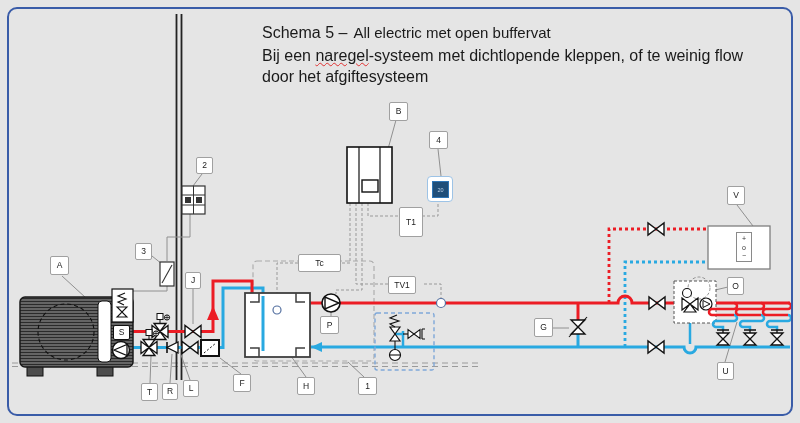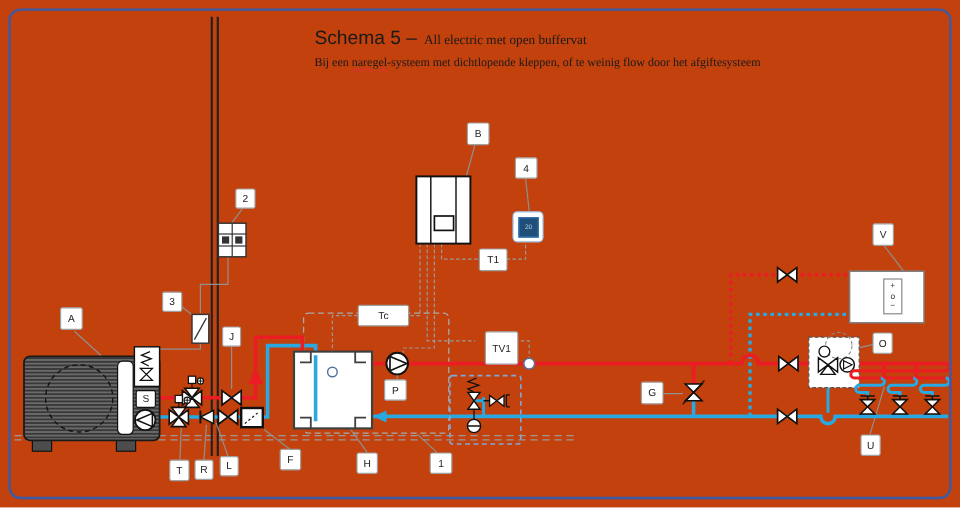--- a/index.html
+++ b/index.html
@@ -1,29 +1,29 @@
 <!DOCTYPE html>
 <html><head>
 <meta charset="utf-8">
 <style>
   html,body{margin:0;padding:0;background:#fff;}
-  #app{position:relative;width:800px;height:423px;background:#c2410c;overflow:hidden;
+  #app{position:relative;width:800px;height:423px;background:#e5e5e5;overflow:hidden;
        font-family:"Liberation Sans",sans-serif;}
   #frame{position:absolute;left:7px;top:7px;right:7px;bottom:7px;
          border:2px solid #3a5ca8;border-radius:10px;}
   #diagram{position:absolute;left:0;top:0;}
   .lbl{position:absolute;box-sizing:border-box;background:#fff;border:1px solid #a0a0a0;
        border-radius:2px;display:flex;align-items:center;justify-content:center;
        font-size:8.5px;color:#222;line-height:1;}
   .lbl.dark{border:1.5px solid #111;}
   #title-block{position:absolute;left:262px;top:24px;width:500px;color:#1a1a1a;}
   #title-line{display:flex;align-items:baseline;gap:6px;}
   #title-main{font-size:16px;}
-  #title-sub{font-size:11px;font-family:Liberation Serif, serif;}
-  #body-text{font-size:10px;margin-top:4px;line-height:1.3;font-family:Liberation Serif, serif;}
+  #title-sub{font-size:15px;}
+  #body-text{font-size:16px;margin-top:4px;line-height:1.3;}
   .misspell{text-decoration:underline wavy #e03030 1px;}
   #thermostat{position:absolute;left:427px;top:176px;width:26px;height:26px;background:#fff;
        border:1.5px solid #9dc3e6;border-radius:4px;box-sizing:border-box;}
   #thermostat-screen{position:absolute;left:4px;top:4px;width:15px;height:15px;background:#1f4e79;
        border:1px solid #2e75b6;color:#bcd2e8;font-size:5.5px;display:flex;align-items:center;
        justify-content:center;}
   #heater-panel{position:absolute;left:736px;top:232px;width:16px;height:30px;border:1px solid #8a8a8a;
        background:#fff;display:flex;flex-direction:column;align-items:center;justify-content:space-between;
        font-size:7px;color:#333;padding:2px 0;box-sizing:border-box;}
 </style>
@@ -245,23 +245,23 @@
     <span>+</span>
     <span>o</span>
     <span>−</span>
   </div>
 
   <div class="lbl" style="left:50px;top:256px;width:19px;height:19px">A</div>
   <div class="lbl" style="left:196px;top:157px;width:17px;height:17px">2</div>
   <div class="lbl" style="left:135px;top:243px;width:17px;height:17px">3</div>
   <div class="lbl" style="left:389px;top:102px;width:19px;height:19px">B</div>
   <div class="lbl" style="left:429px;top:131px;width:19px;height:18px">4</div>
-  <div class="lbl" style="left:399px;top:207px;width:24px;height:19px">T1</div>
+  <div class="lbl" style="left:399px;top:207px;width:24px;height:30px">T1</div>
   <div class="lbl" style="left:298px;top:254px;width:43px;height:18px">Tc</div>
-  <div class="lbl" style="left:404px;top:276px;width:28px;height:28px">TV1</div>
+  <div class="lbl" style="left:388px;top:276px;width:28px;height:18px">TV1</div>
   <div class="lbl" style="left:185px;top:272px;width:16px;height:17px">J</div>
   <div class="lbl" style="left:320px;top:316px;width:19px;height:18px">P</div>
   <div class="lbl" style="left:297px;top:377px;width:18px;height:18px">H</div>
   <div class="lbl" style="left:233px;top:374px;width:18px;height:18px">F</div>
   <div class="lbl" style="left:358px;top:377px;width:19px;height:18px">1</div>
   <div class="lbl" style="left:141px;top:383px;width:17px;height:18px">T</div>
   <div class="lbl" style="left:162px;top:383px;width:16px;height:17px">R</div>
   <div class="lbl" style="left:183px;top:380px;width:16px;height:17px">L</div>
   <div class="lbl dark" style="left:113px;top:325px;width:17px;height:15px">S</div>
   <div class="lbl" style="left:534px;top:318px;width:19px;height:19px">G</div>

